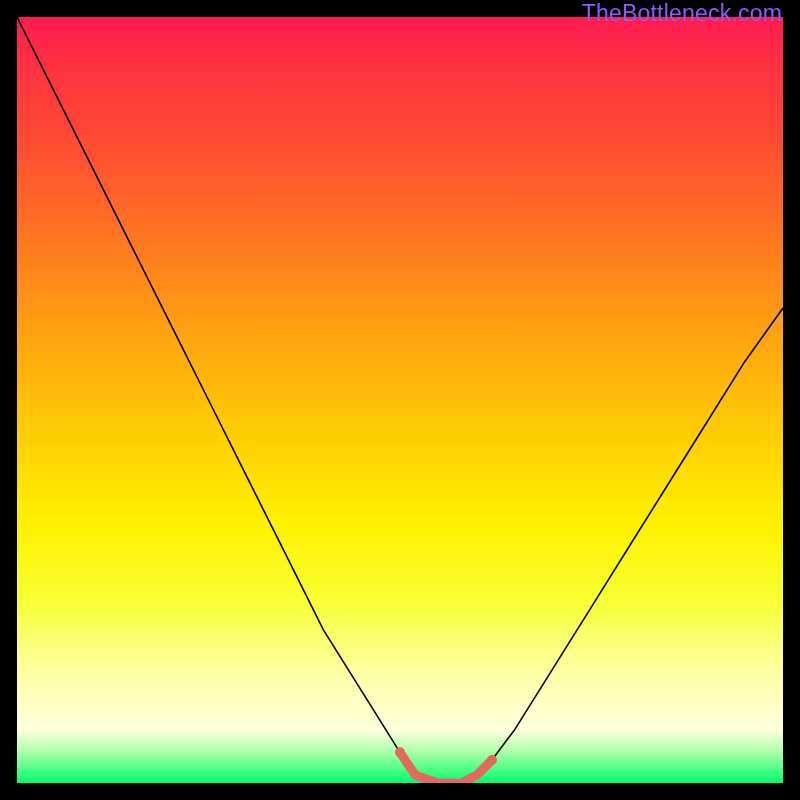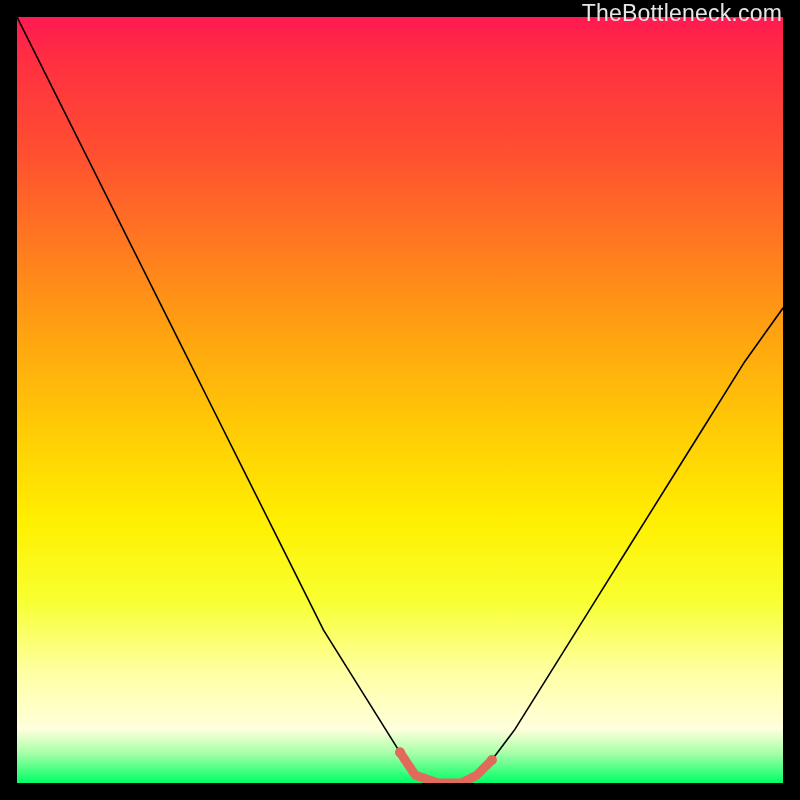--- a/index.html
+++ b/index.html
@@ -35,21 +35,21 @@
       #aaffaa 96%,
       #00ff66 100%
     );
   }
   .watermark {
     position: absolute;
     top: 0px;
     right: 18px;
     font-family: Arial, Helvetica, sans-serif;
     font-size: 23px;
-    color: #e5e5e5;
+    color: #8b5cf6;
     letter-spacing: 0.2px;
     font-weight: 500;
   }
   svg.curve {
     position: absolute;
     left: 0;
     top: 0;
     width: 766px;
     height: 766px;
   }

